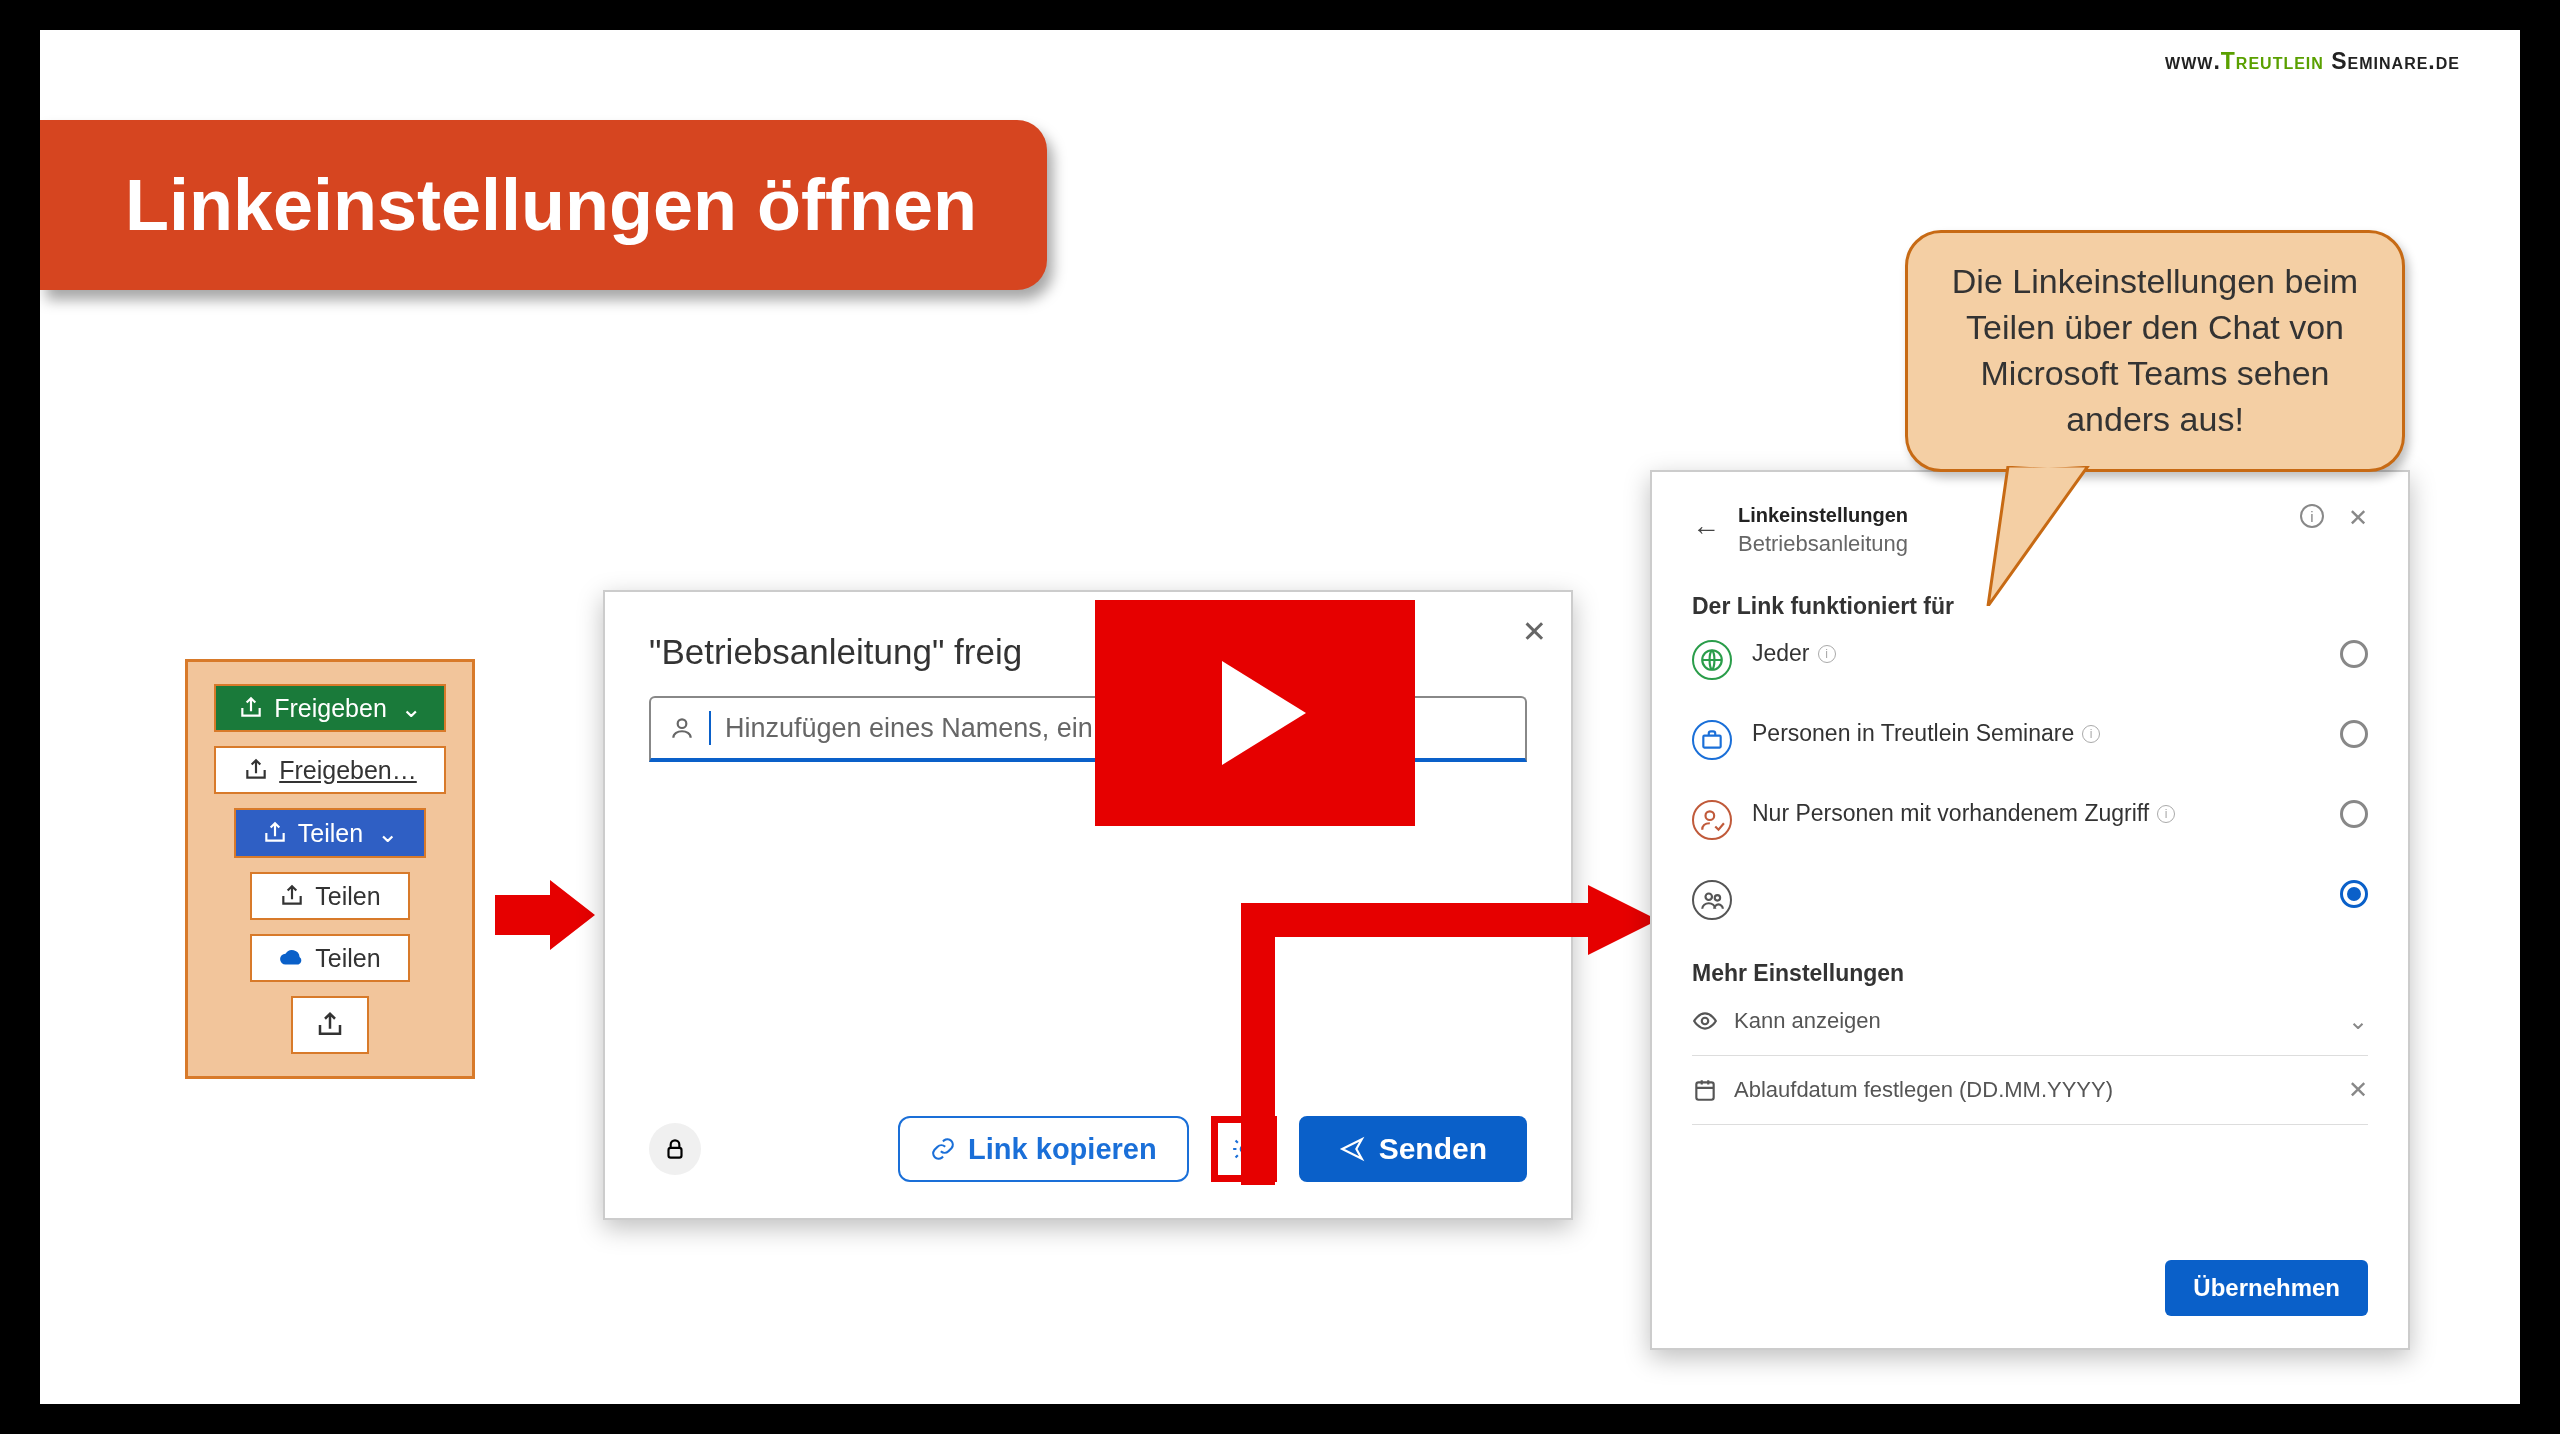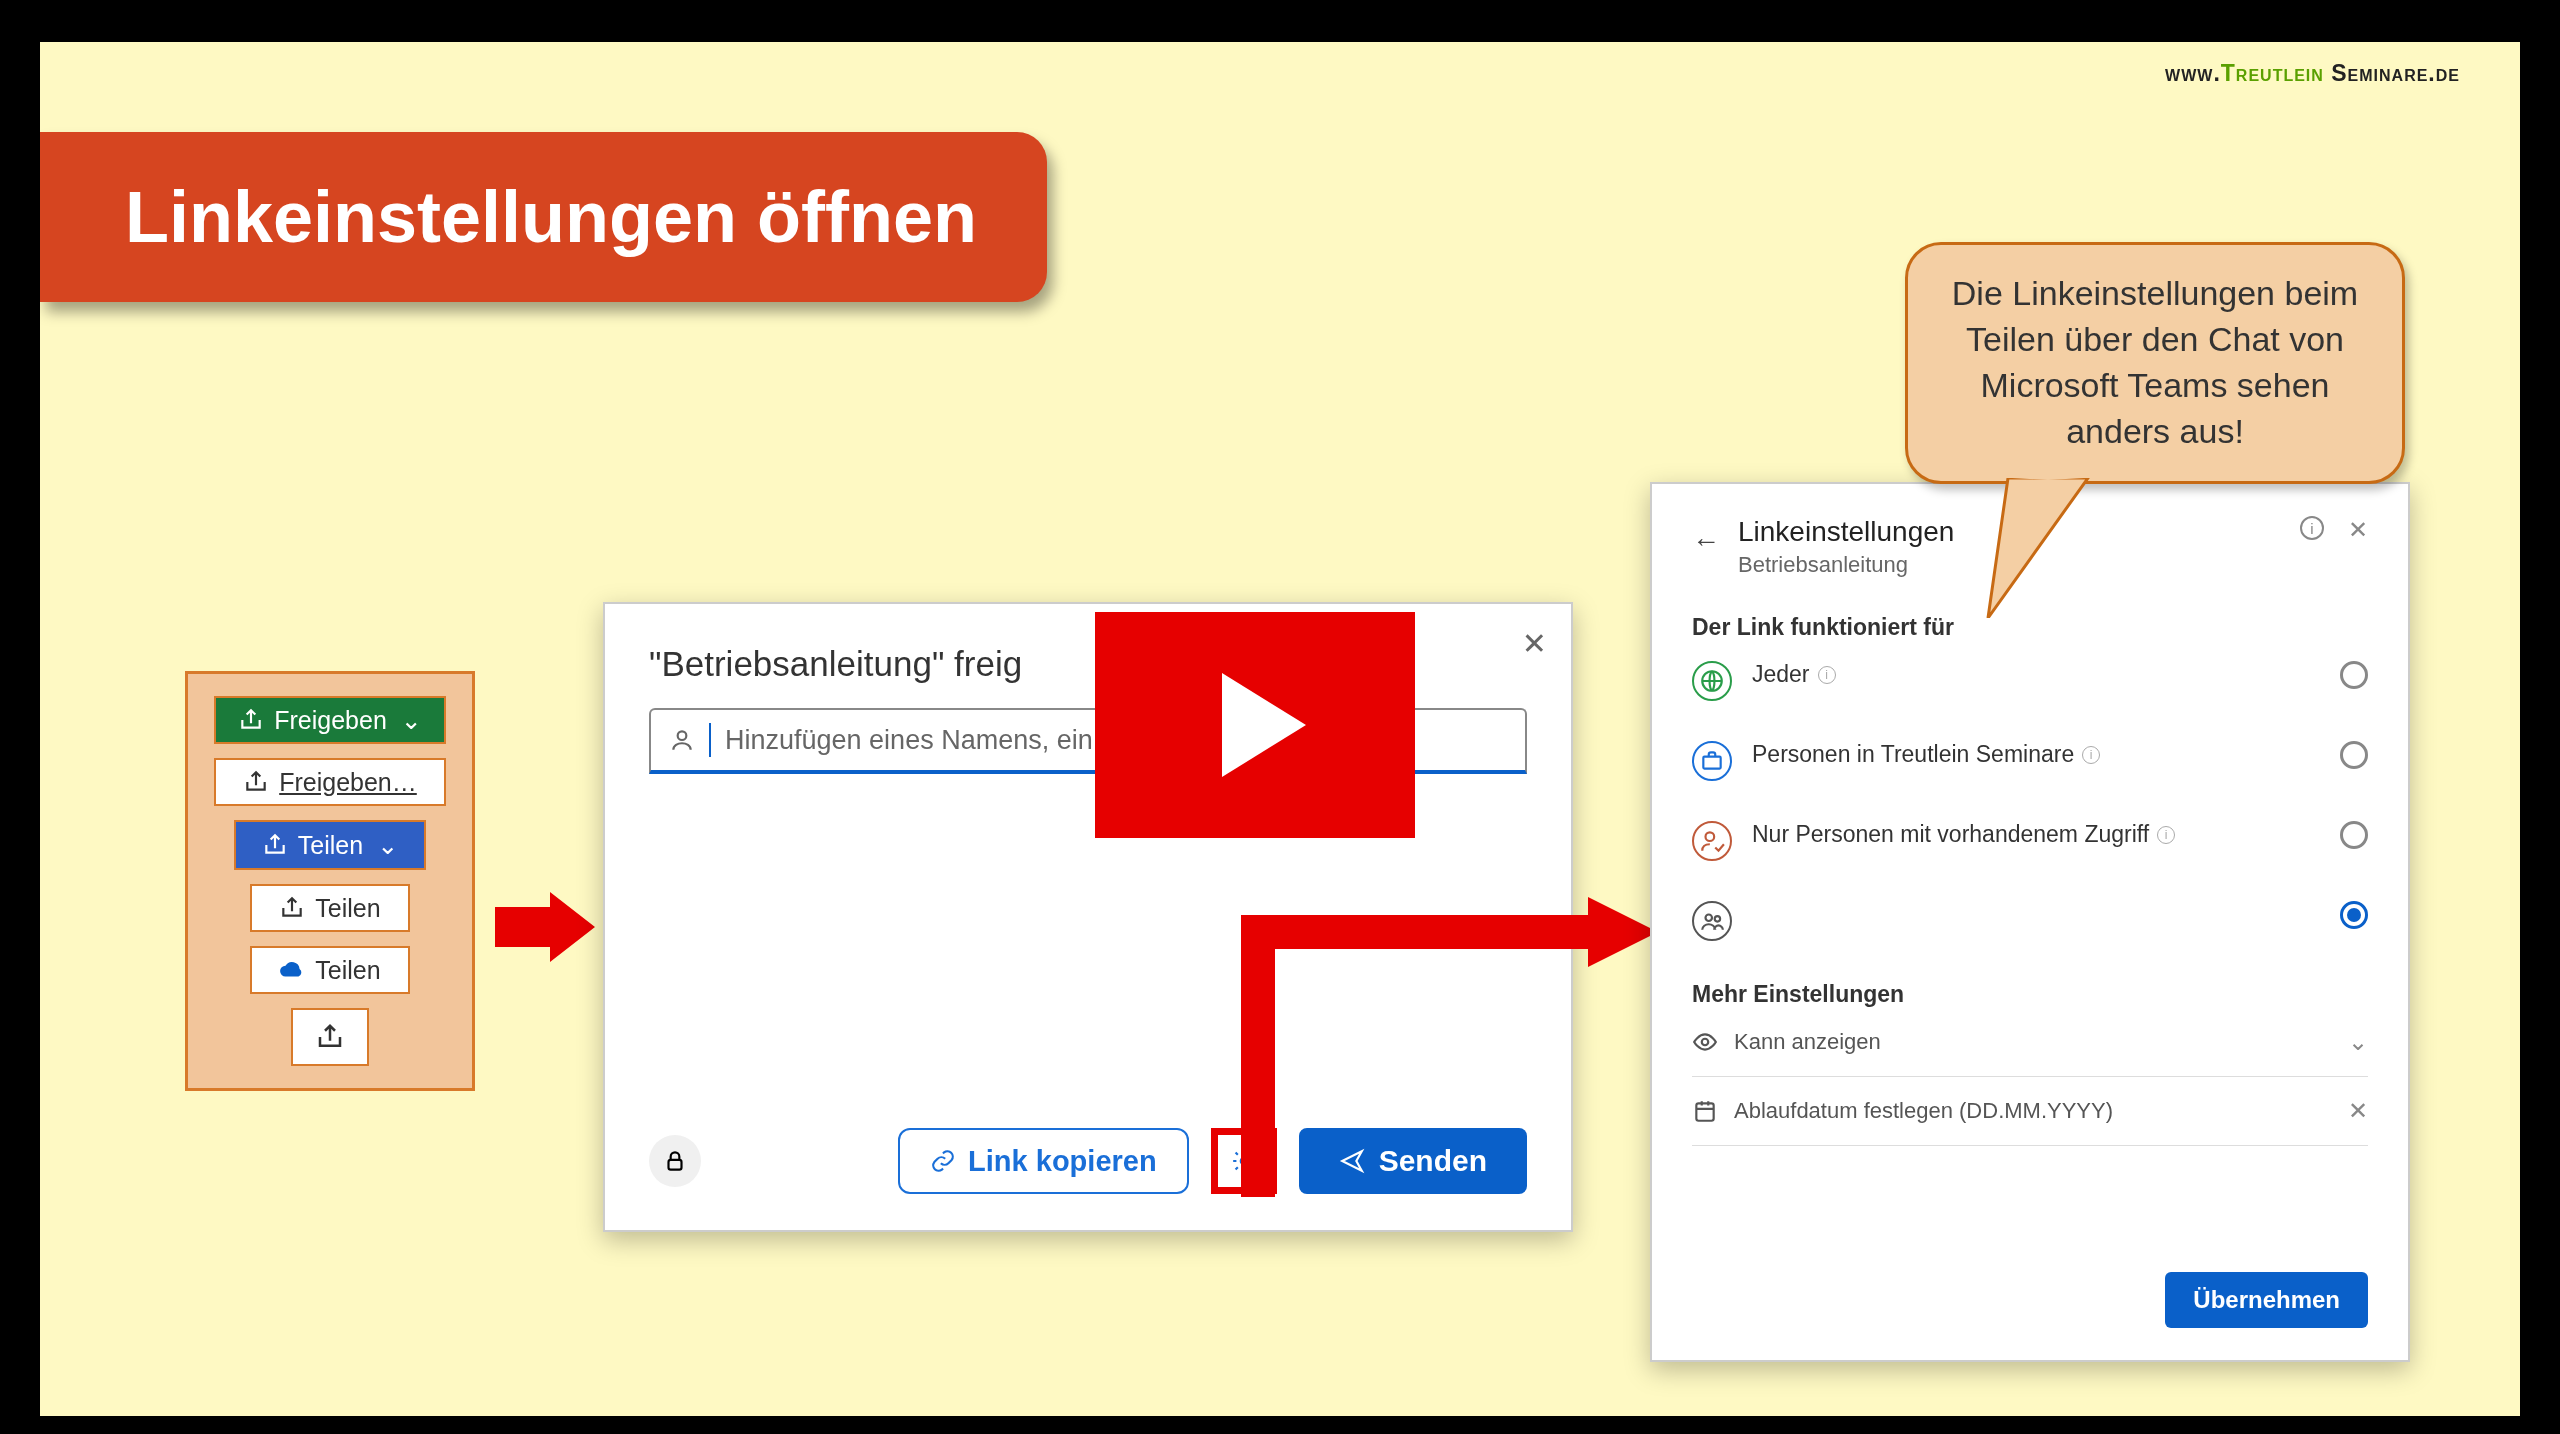--- a/index.html
+++ b/index.html
@@ -2,22 +2,21 @@
 <html><head>
 <meta charset="utf-8">
 <style>
   * { box-sizing: border-box; margin: 0; padding: 0; }
   html, body { width: 2560px; height: 1434px; font-family: "Segoe UI", Arial, sans-serif; background: #000; }
 
   .stage {
     position: absolute;
     left: 40px; top: 30px;
     width: 2480px; height: 1374px;
-    background: #fef9c3;
-    margin-top: 12px;
+    background: #ffffff;
   }
 
   .brand {
     position: absolute;
     right: 60px; top: 18px;
     font-size: 23px;
     letter-spacing: 1px;
     font-weight: 700;
     font-variant: small-caps;
     color: #222;
@@ -159,21 +158,21 @@
     position: absolute;
     left: 1610px; top: 440px;
     width: 760px; height: 880px;
     background: #fff;
     border: 2px solid #ccc;
     box-shadow: 0 8px 24px rgba(0,0,0,.25);
     padding: 32px 40px;
   }
   .sp-header { display: flex; align-items: flex-start; gap: 18px; }
   .sp-back  { font-size: 28px; color: #444; margin-top: 6px; }
-  .sp-title { font-size: 28px; font-weight: 400; color: #222; }
+  .sp-title { font-size: 20px; font-weight: 700; color: #222; }
   .sp-sub   { font-size: 22px; color: #666; margin-top: 4px; }
   .sp-icons { margin-left: auto; display: flex; gap: 24px; color: #888; font-size: 24px; }
   .sp-icons .circ { width:24px; height:24px; border:2px solid #888; border-radius:50%; display:flex; align-items:center; justify-content:center; font-size:15px; }
 
   .sp-section-label { margin-top: 36px; font-size: 23px; font-weight: 700; color: #333; }
 
   .sp-opt {
     display: flex; align-items: flex-start; gap: 20px;
     padding: 20px 0;
   }

